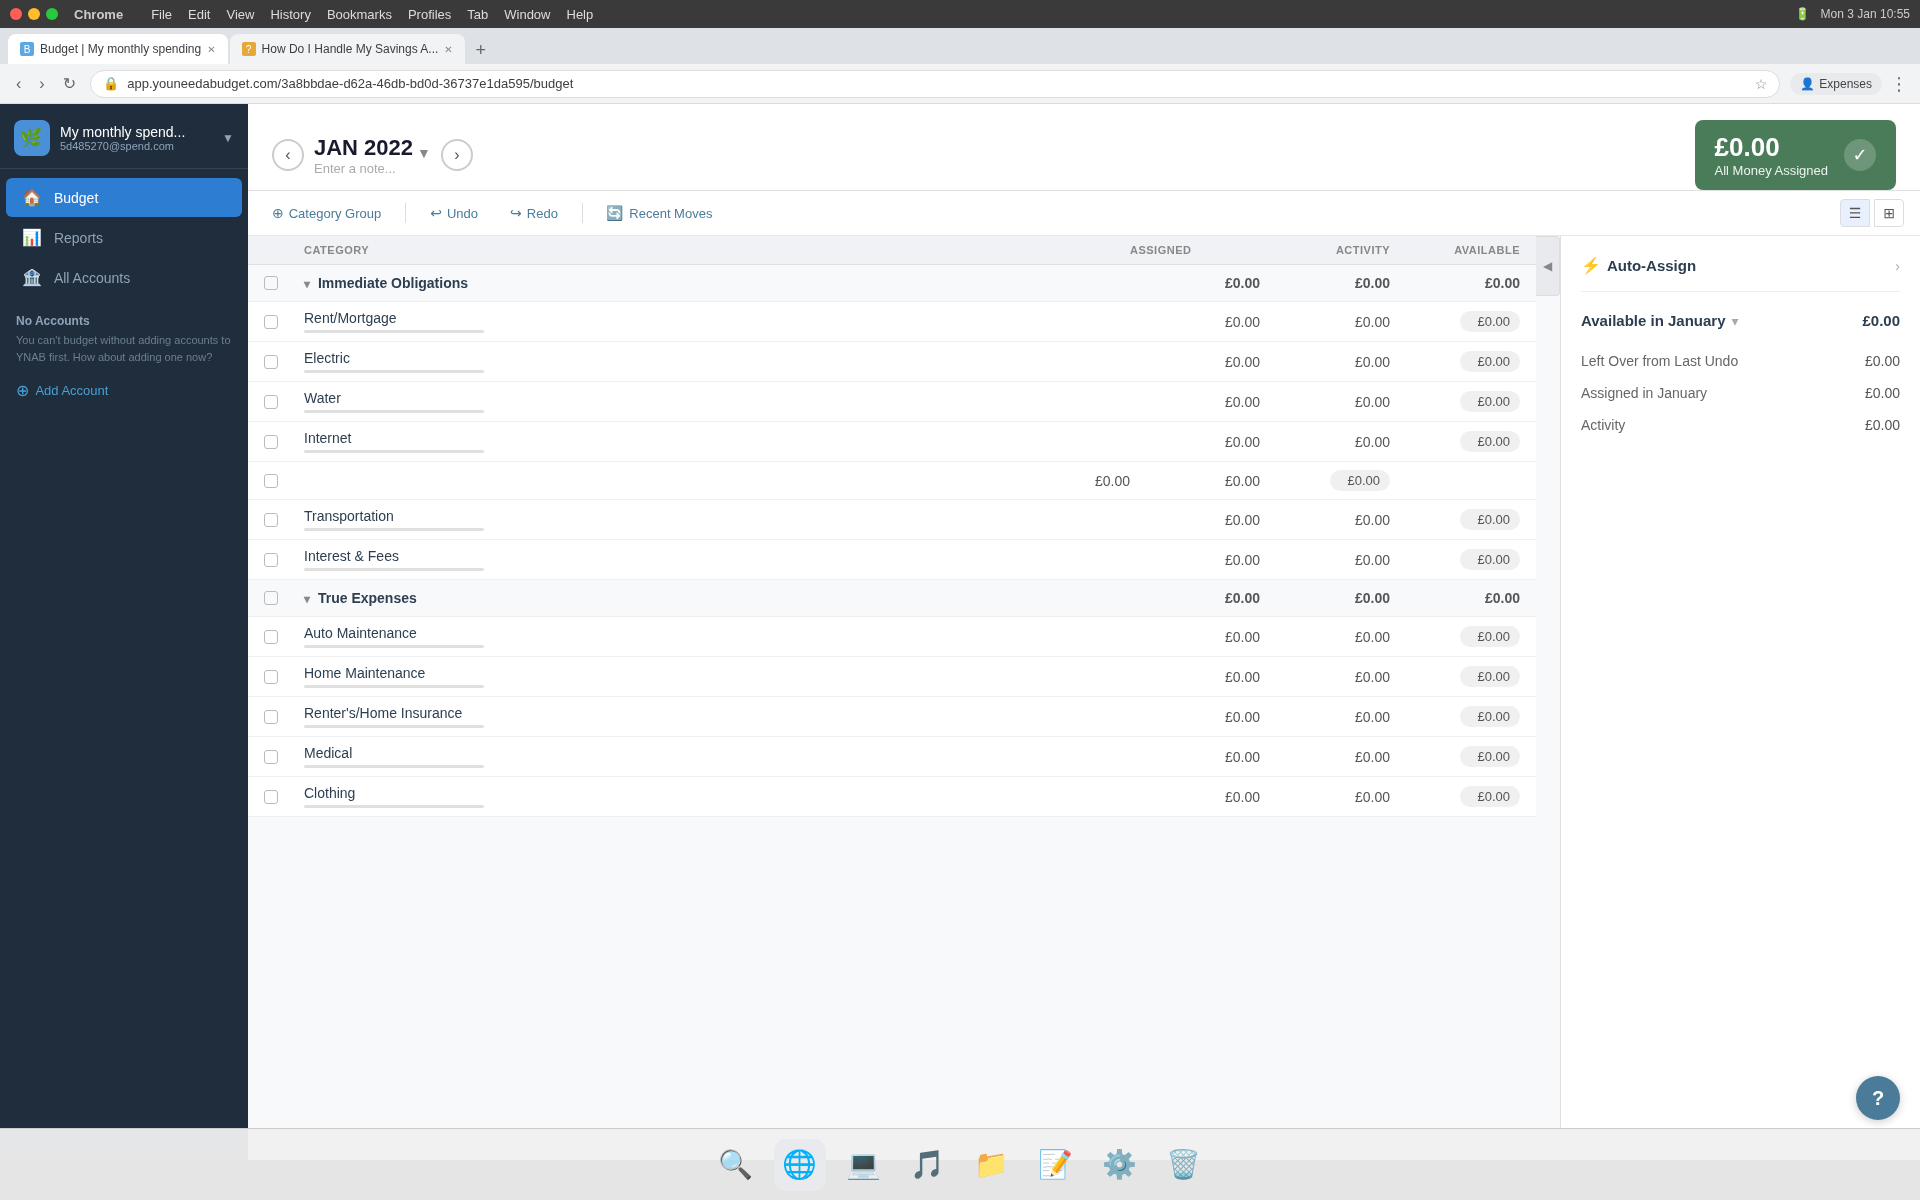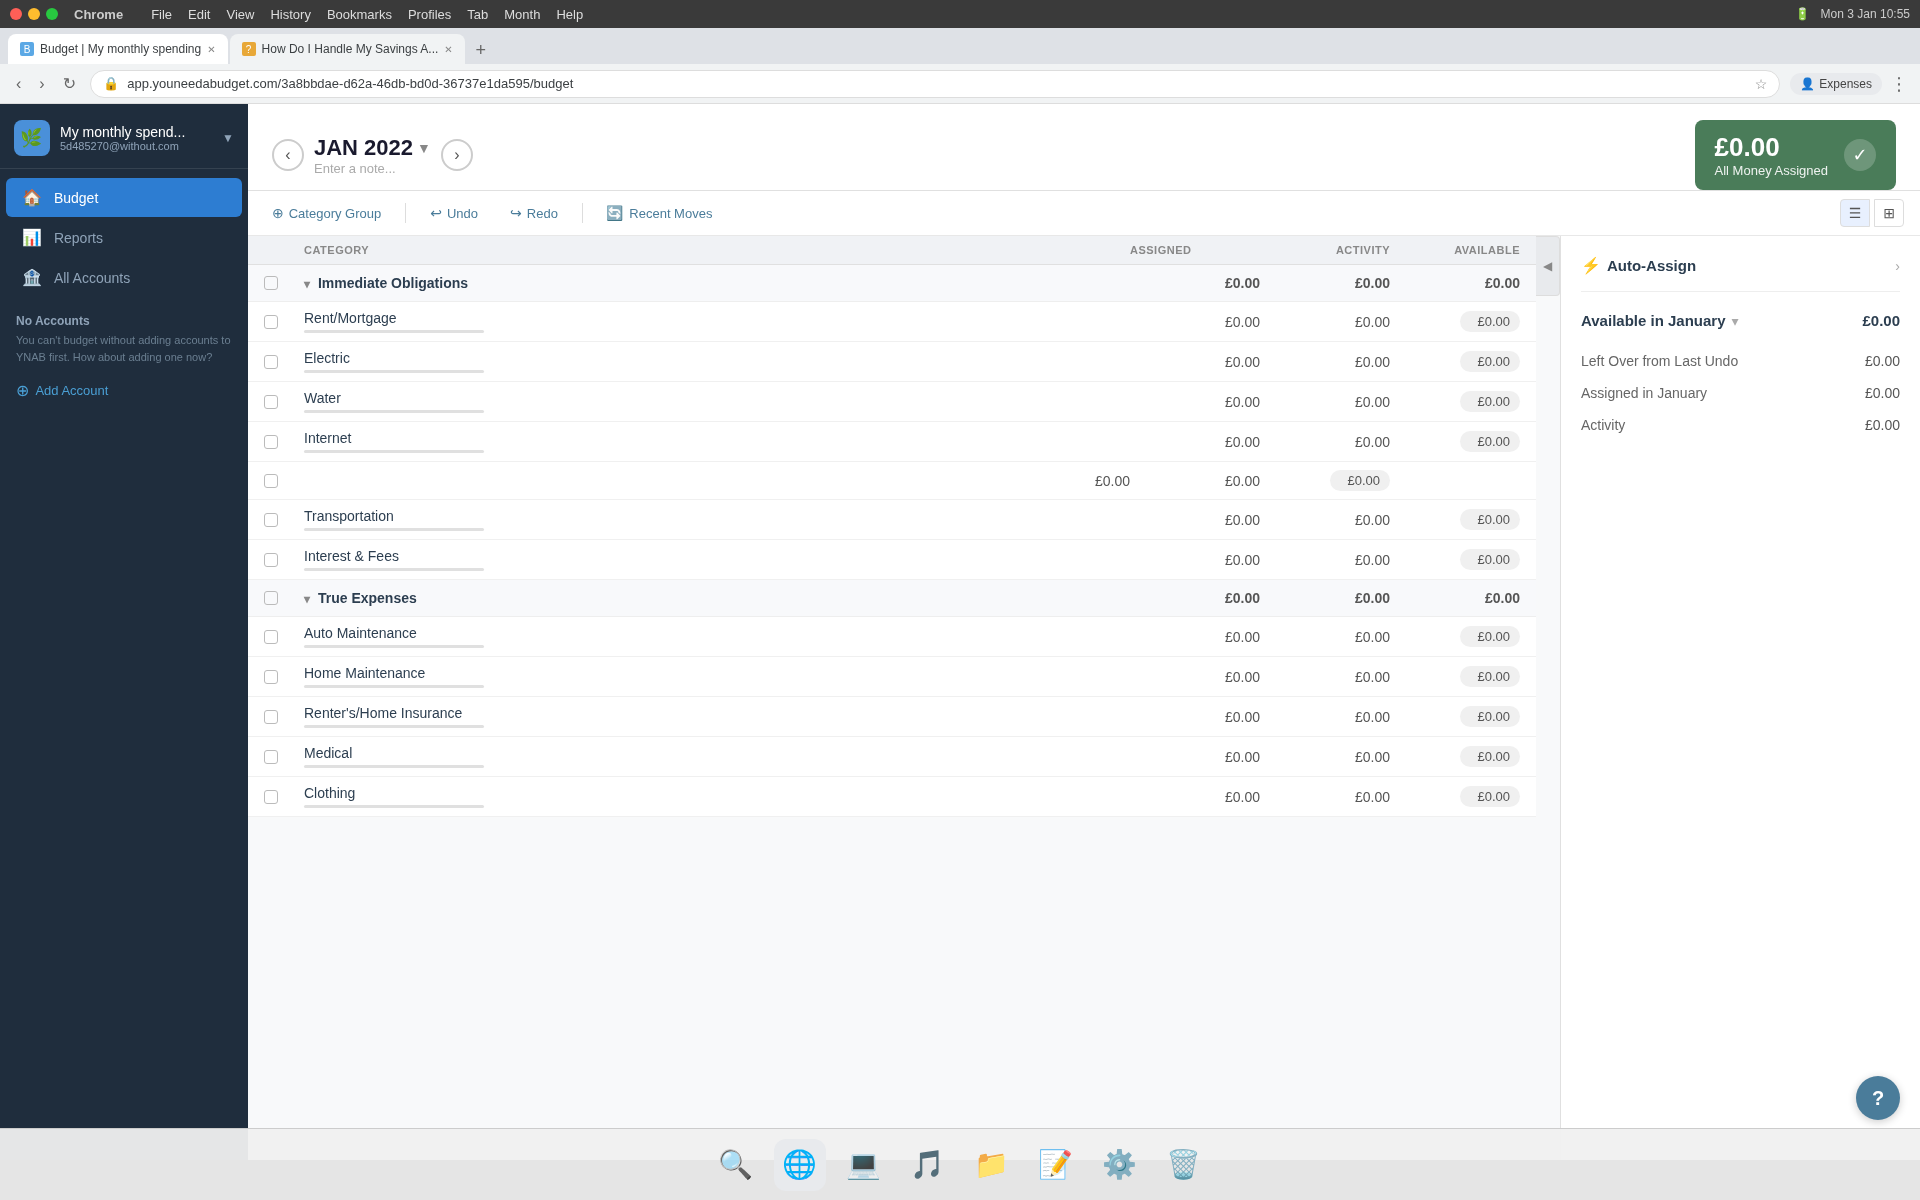--- a/index.html
+++ b/index.html
@@ -373,21 +373,21 @@
   </div>
   <span class="titlebar-app">Chrome</span>
   <div class="titlebar-menu">
     <span>File</span>
     <span>Edit</span>
     <span>View</span>
     <span>History</span>
     <span>Bookmarks</span>
     <span>Profiles</span>
     <span>Tab</span>
-    <span>Month</span>
+    <span>Window</span>
     <span>Help</span>
   </div>
   <div class="titlebar-right">
     <span class="battery-icon">🔋</span>
     <span>Mon 3 Jan  10:55</span>
   </div>
 </div>
 
 <div class="browser-chrome">
   <div class="tab-bar">
@@ -426,21 +426,21 @@
   </div>
 </div>
 
 <div class="app-layout">
 
   <div class="sidebar">
     <div class="sidebar-header">
       <div class="sidebar-logo">🌿</div>
       <div>
         <div class="sidebar-title">My monthly spend...</div>
-        <div class="sidebar-subtitle">5d485270@without.com</div>
+        <div class="sidebar-subtitle">5d485270@spend.com</div>
       </div>
       <span class="sidebar-chevron">▼</span>
     </div>
 
     <nav class="sidebar-nav">
       <div class="sidebar-item active">
         <span class="sidebar-item-icon">🏠</span>
         <span>Budget</span>
       </div>
       <div class="sidebar-item">
@@ -462,21 +462,21 @@
       <span>Add Account</span>
     </div>
   </div>
 
   <div class="main-content">
 
     <div class="budget-header">
       <div class="month-nav">
         <div class="month-nav-btn">‹</div>
         <div>
-          <div style="display:flex;align-items:center;gap:4px;">
+          <div style="display:flex;align-items:flex-end;gap:4px;">
             <span class="month-title">JAN 2022</span>
             <span class="month-dropdown">▼</span>
           </div>
           <div class="month-note">Enter a note...</div>
         </div>
         <div class="month-nav-btn">›</div>
       </div>
 
       <div class="money-assigned-box">
         <div>

